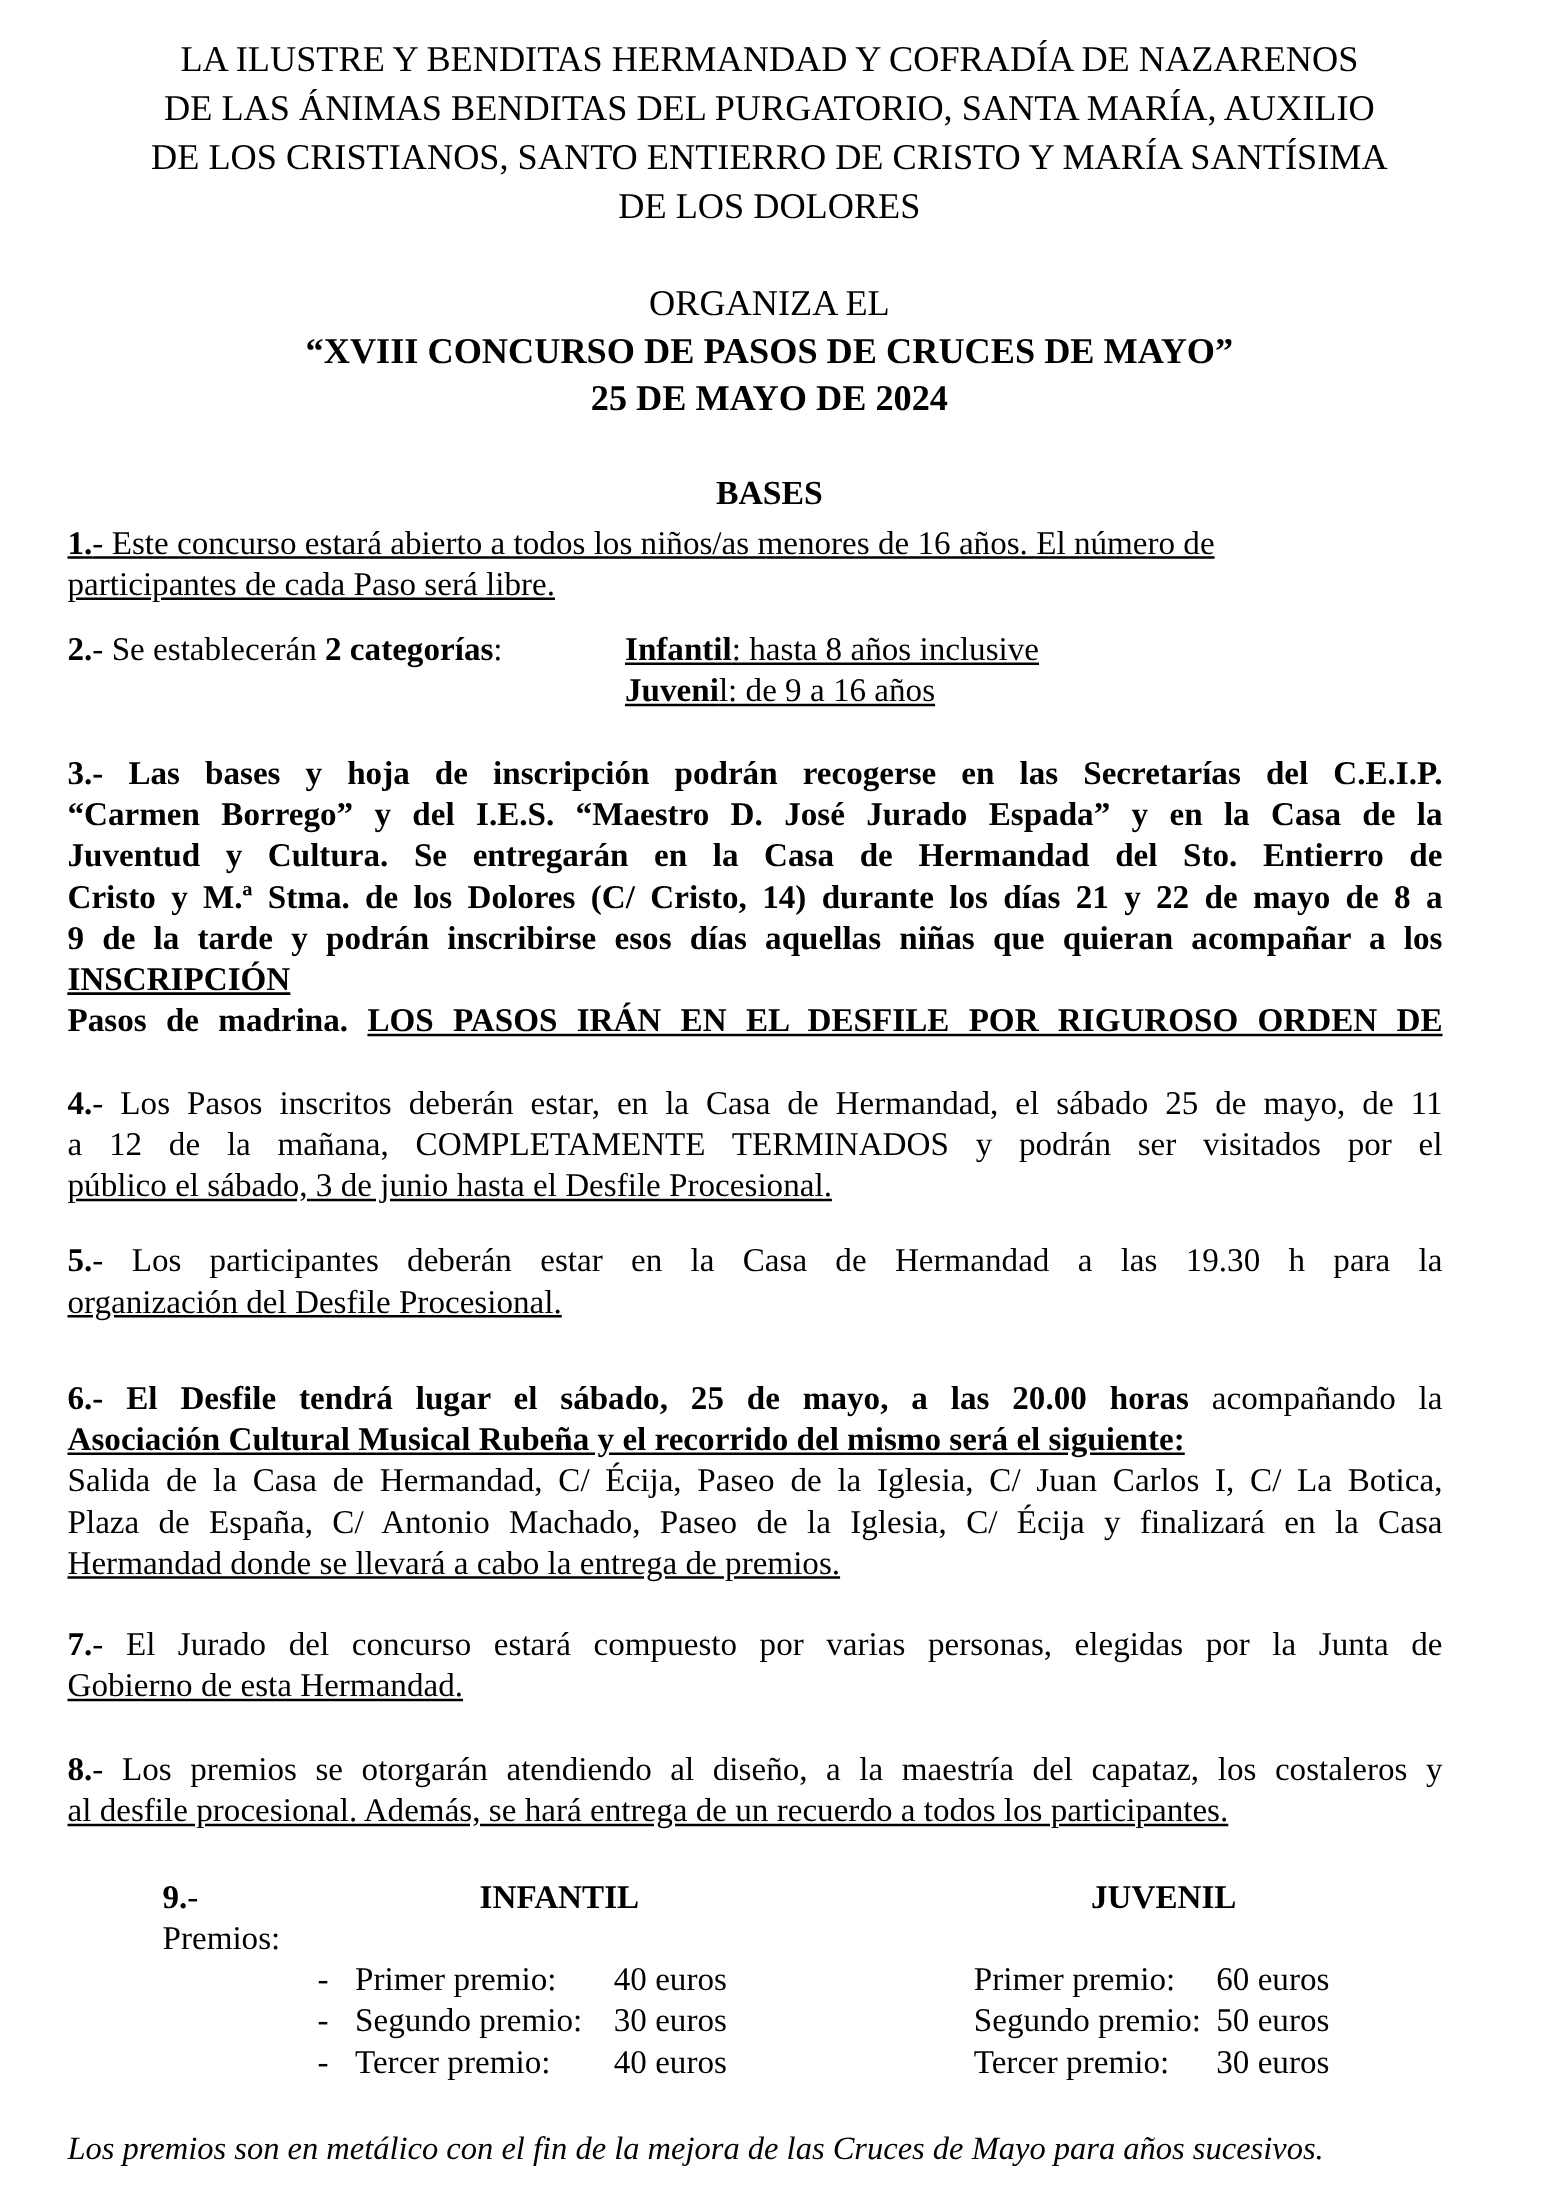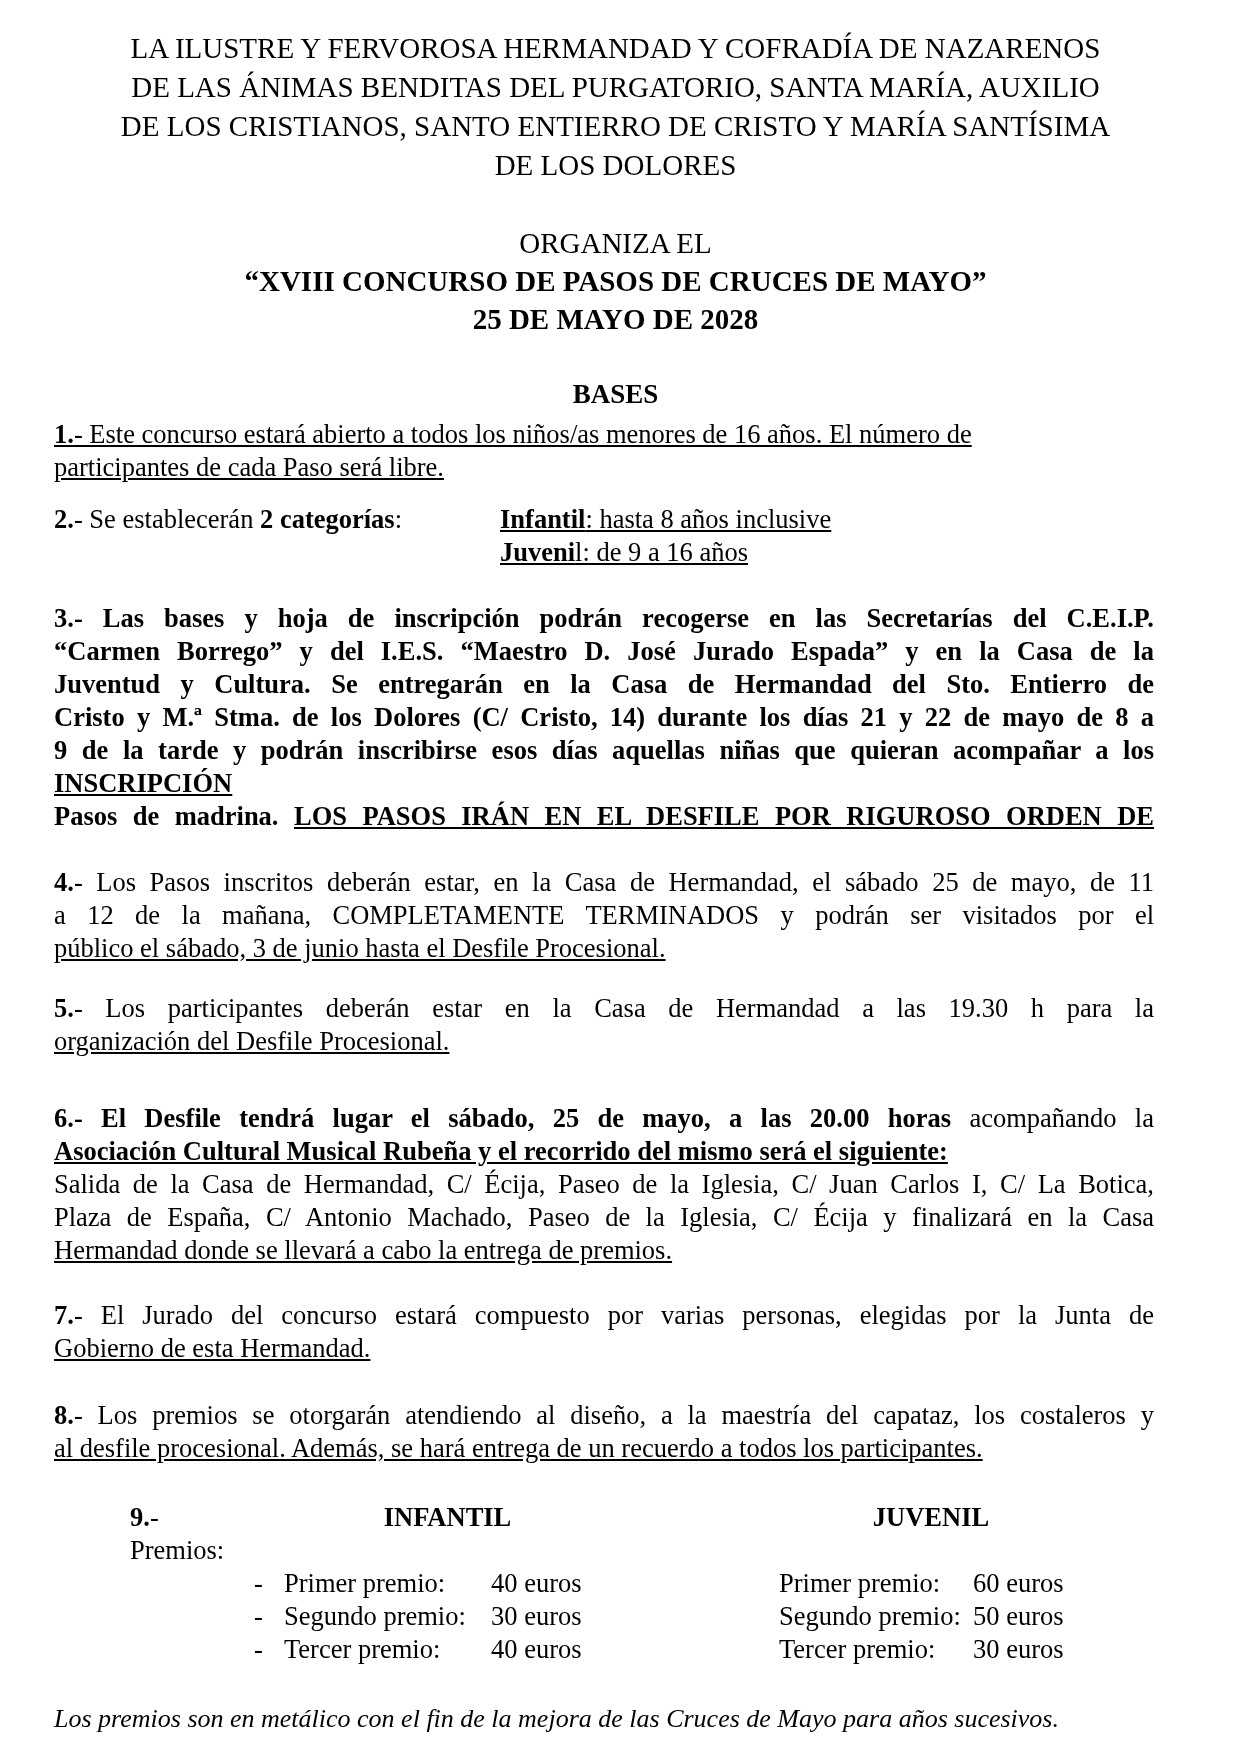--- a/index.html
+++ b/index.html
@@ -53,30 +53,30 @@
   .w-juv{width:294px;text-align:center;font-weight:bold;}
 
   .footer-note{font-style:italic;font-size:26px;line-height:33px;}
 </style>
 </head>
 <body>
 
 <div class="page">
 
   <div class="center-block title">
-    <div>LA ILUSTRE Y FERVOROSA HERMANDAD Y COFRADÍA DE NAZARENOS</div>
+    <div>LA ILUSTRE Y BENDITAS HERMANDAD Y COFRADÍA DE NAZARENOS</div>
     <div>DE LAS ÁNIMAS BENDITAS DEL PURGATORIO, SANTA MARÍA, AUXILIO</div>
     <div>DE LOS CRISTIANOS, SANTO ENTIERRO DE CRISTO Y MARÍA SANTÍSIMA</div>
     <div>DE LOS DOLORES</div>
   </div>
 
   <div class="center-block organiza">
     <div>ORGANIZA EL</div>
     <div class="bold">“XVIII CONCURSO DE PASOS DE CRUCES DE MAYO”</div>
-    <div class="bold">25 DE MAYO DE 2028</div>
+    <div class="bold">25 DE MAYO DE 2024</div>
   </div>
 
   <div class="center-block bases">BASES</div>
 
   <div class="body-text">
 
     <div class="para mt-p1">
         <div class="line ll"><span class="b">1.</span><span>- Este concurso estará abierto a todos los niños/as menores de 16 años. El número de</span></div>
         <div class="line ll"><span>participantes de cada Paso será libre.</span></div>
       </div>

